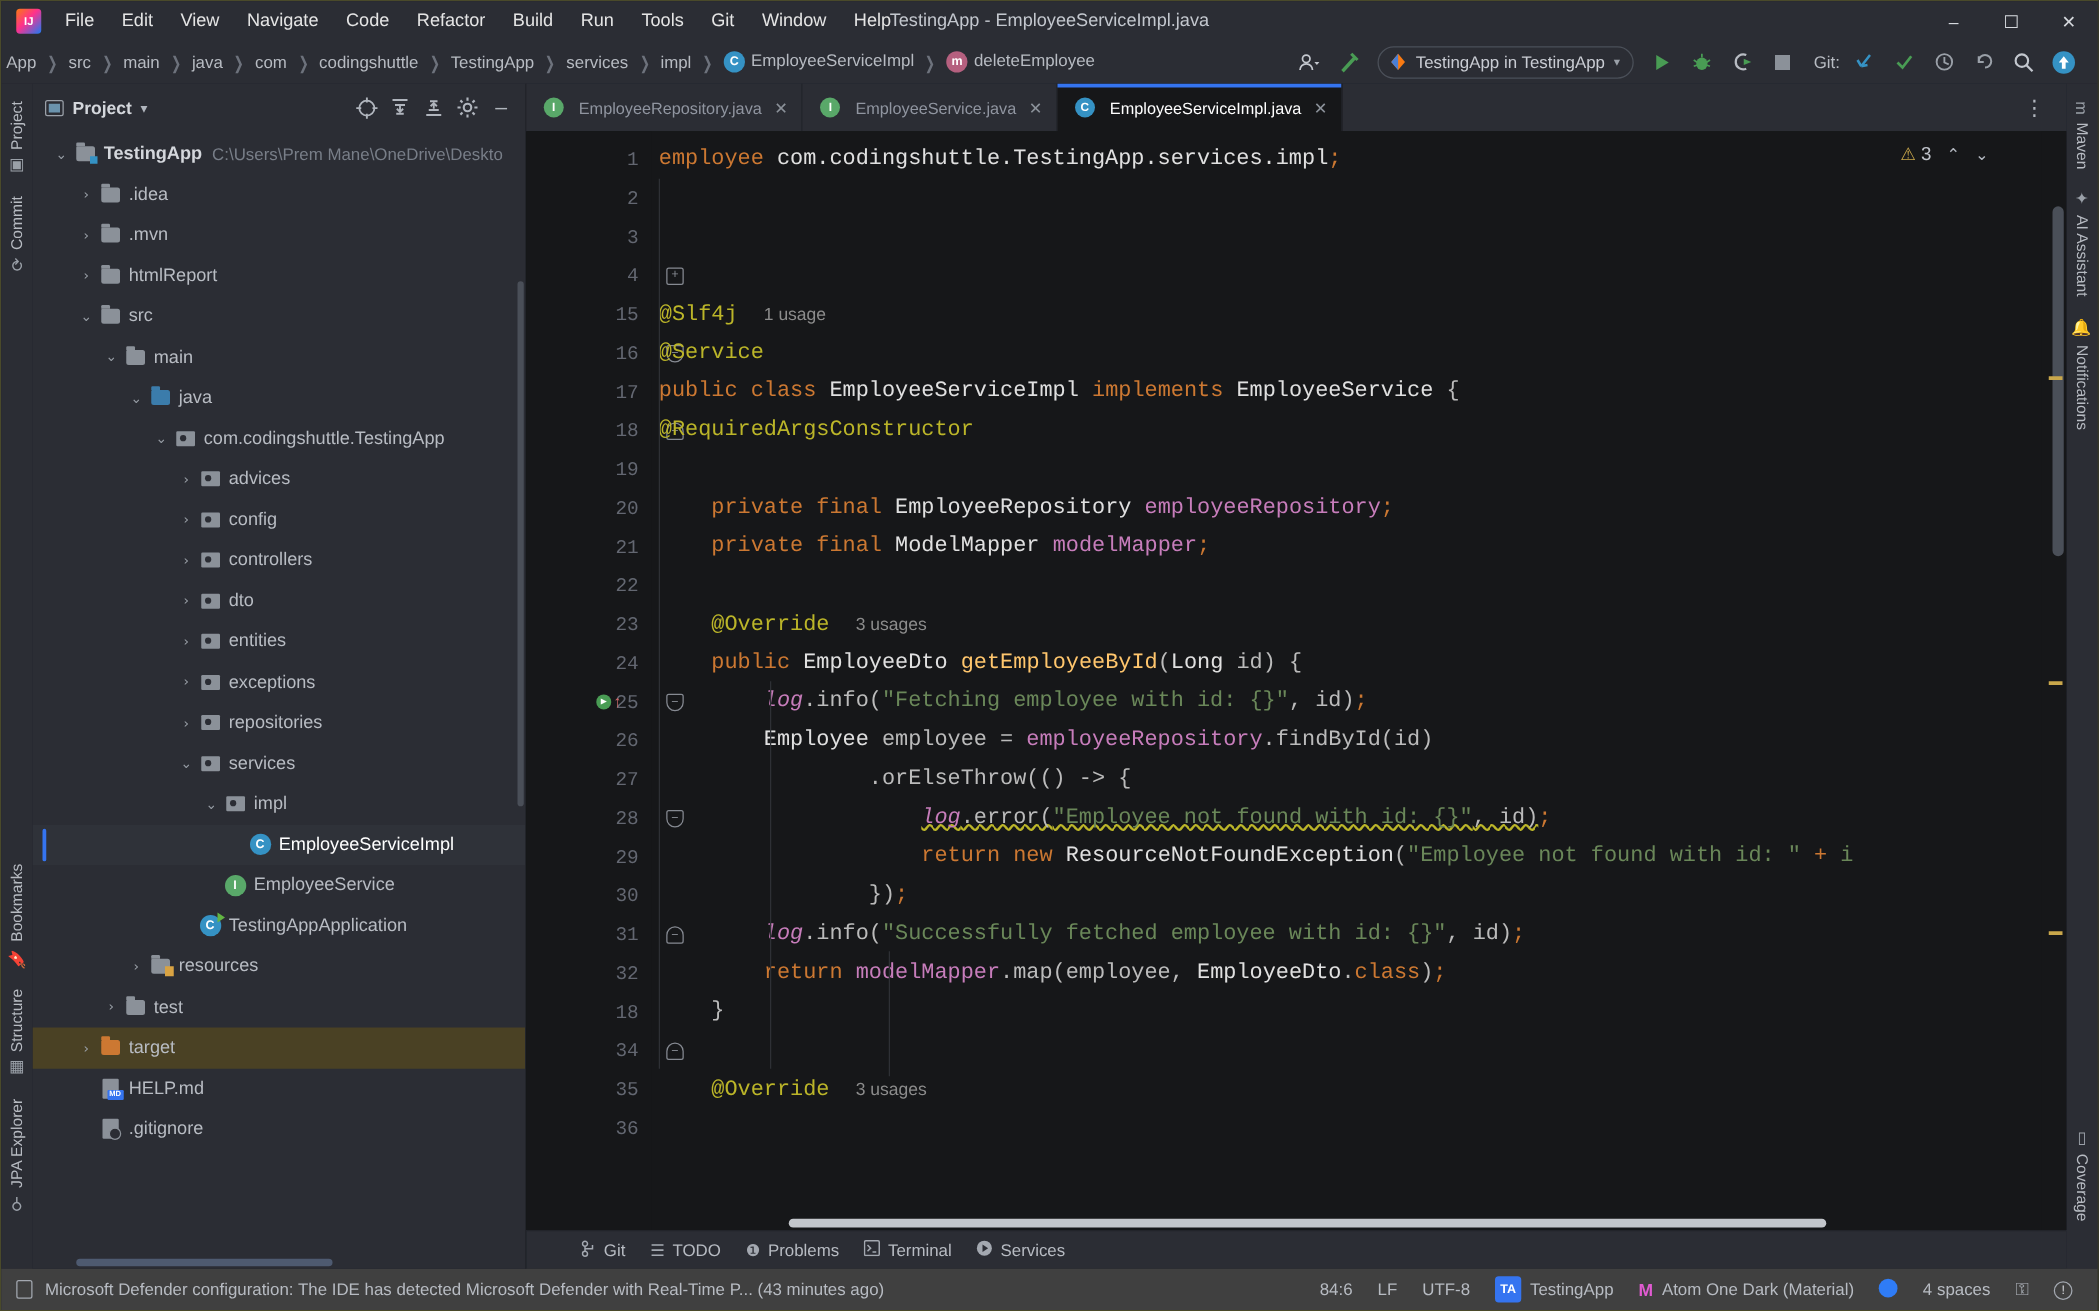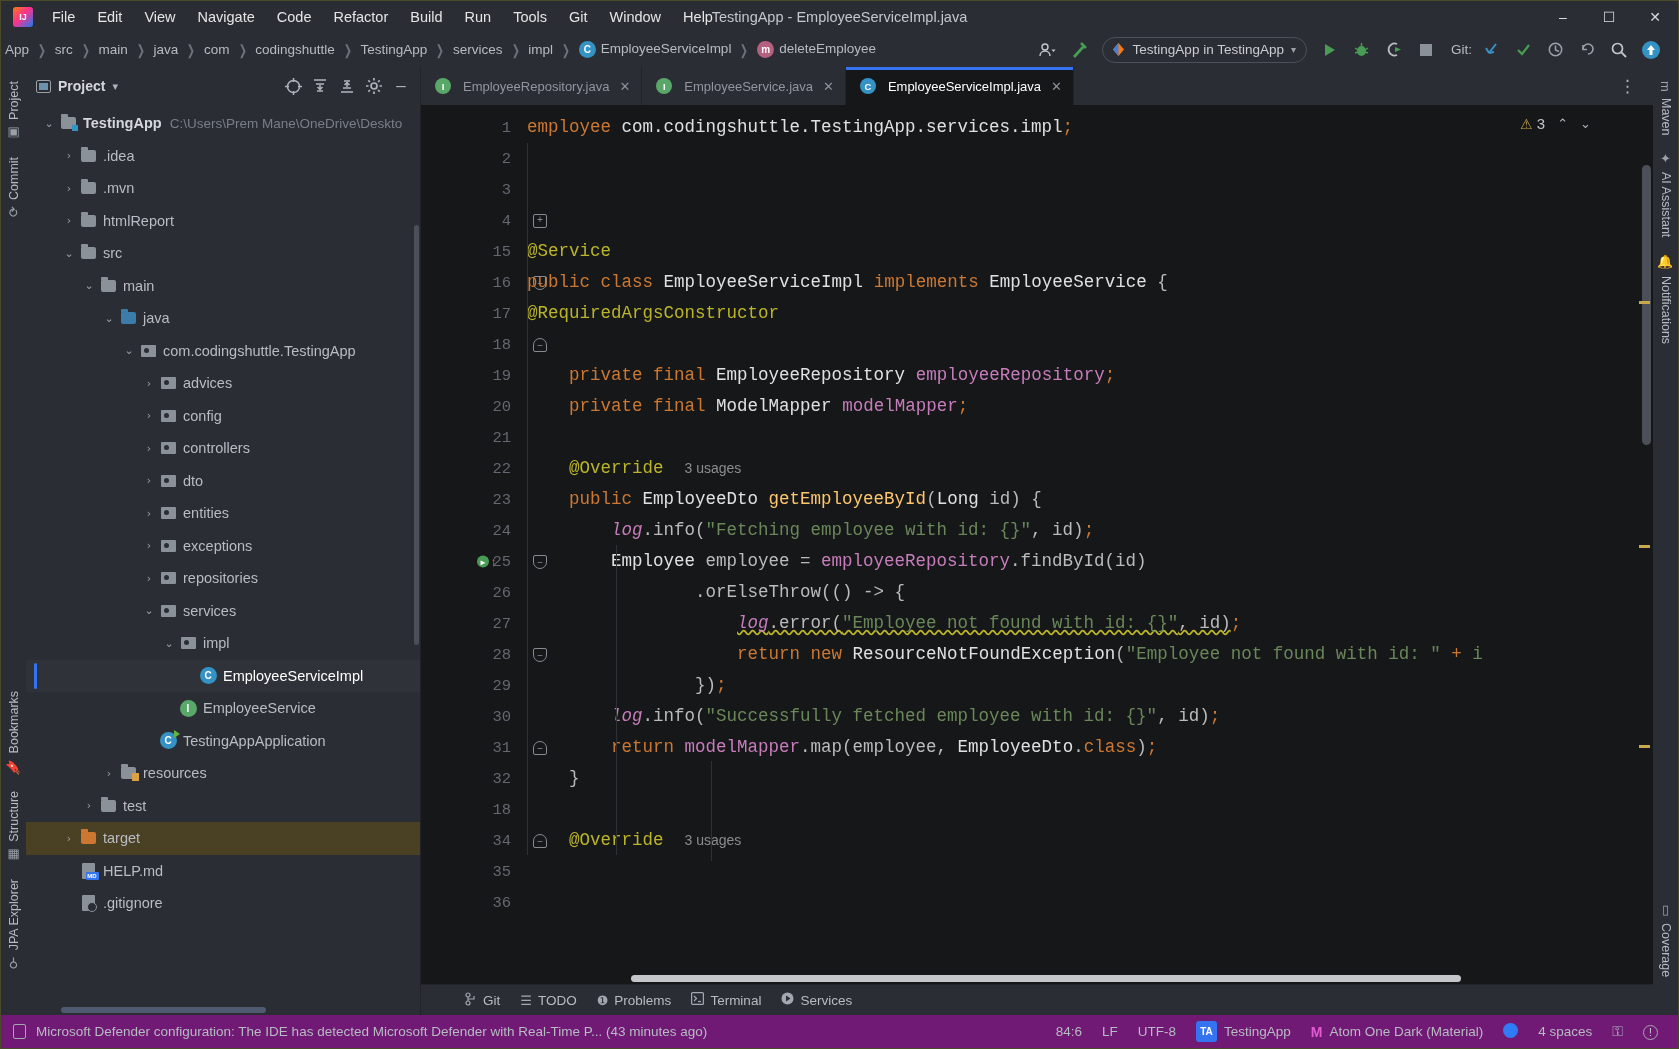--- a/index.html
+++ b/index.html
@@ -382,21 +382,21 @@
   .tw-btn {
     display: flex; align-items: center; gap: 6px;
     font-size: 13.5px; color: #b7bbc2;
     padding: 4px 10px; border-radius: 4px;
   }
   .tw-ico { color: #a3a8b0; font-size: 13px; }
 
   
   .statusbar {
     height: 33px; min-height: 33px;
-    background: #701a75;
+    background: #404040;
     display: flex; align-items: center;
     padding: 0 10px 0 12px;
     gap: 0;
     font-size: 13.5px; color: #b7bbc2;
   }
   .sb-msg { display: flex; align-items: center; gap: 10px; }
   .sb-ico-note {
     width: 13px; height: 15px; border: 1.5px solid #a3a8b0; border-radius: 2px;
     flex: 0 0 auto;
   }
@@ -995,20 +995,21 @@
 
         <div class="code-area">
           <div class="vguide" style="left:6px;top:38px;height:712px;"></div>
           <div class="vguide" style="left:95px;top:440px;height:310px;"></div>
           <div class="vguide" style="left:190px;top:656px;height:100px;"></div>
 
           <div class="cline"><span class="kw">employee</span> <span class="typ">com.codingshuttle.TestingApp.services.impl</span><span class="semi">;</span></div>
           <div class="cline"> </div>
           <div class="cline"> </div>
           <div class="cline"> </div>
+          <div class="cline"><span class="anno">@Slf4j</span>  <span class="usage">1 usage</span></div>
           <div class="cline"><span class="anno">@Service</span></div>
           <div class="cline"><span class="kw">public</span> <span class="kw">class</span> <span class="typ">EmployeeServiceImpl</span> <span class="kw">implements</span> <span class="typ">EmployeeService</span> {</div>
           <div class="cline"><span class="anno">@RequiredArgsConstructor</span></div>
           <div class="cline"> </div>
           <div class="cline">    <span class="kw">private</span> <span class="kw">final</span> <span class="typ">EmployeeRepository</span> <span class="fld">employeeRepository</span><span class="semi">;</span></div>
           <div class="cline">    <span class="kw">private</span> <span class="kw">final</span> <span class="typ">ModelMapper</span> <span class="fld">modelMapper</span><span class="semi">;</span></div>
           <div class="cline"> </div>
           <div class="cline">    <span class="anno">@Override</span>  <span class="usage">3 usages</span></div>
           <div class="cline">    <span class="kw">public</span> <span class="typ">EmployeeDto</span> <span class="mth">getEmployeeById</span>(<span class="typ">Long</span> id) {</div>
           <div class="cline">        <span class="logv">log</span>.info(<span class="str">"Fetching employee with id: {}"</span>, id)<span class="semi">;</span></div>

